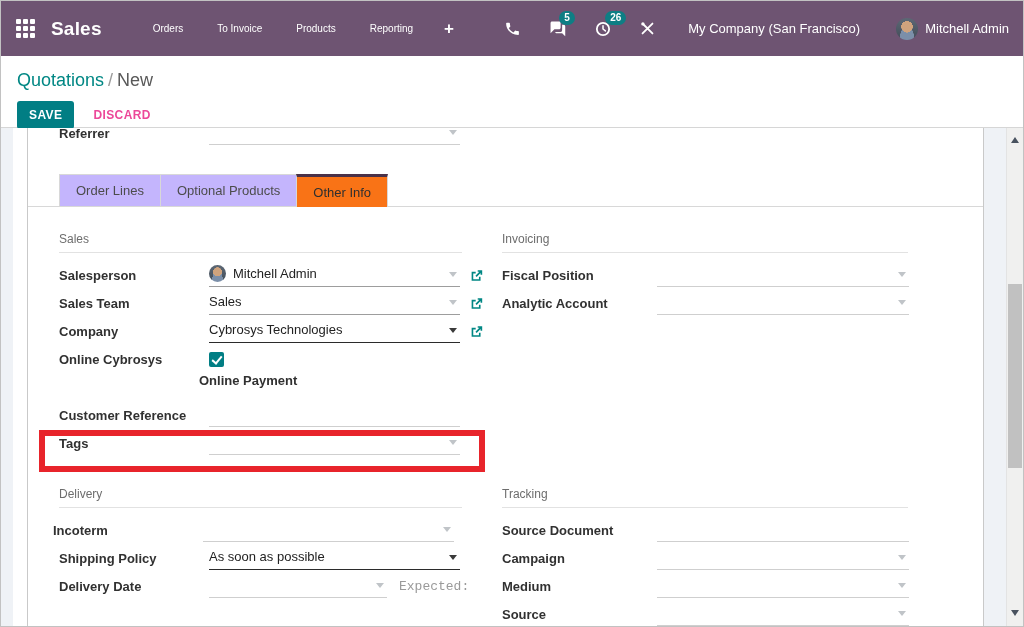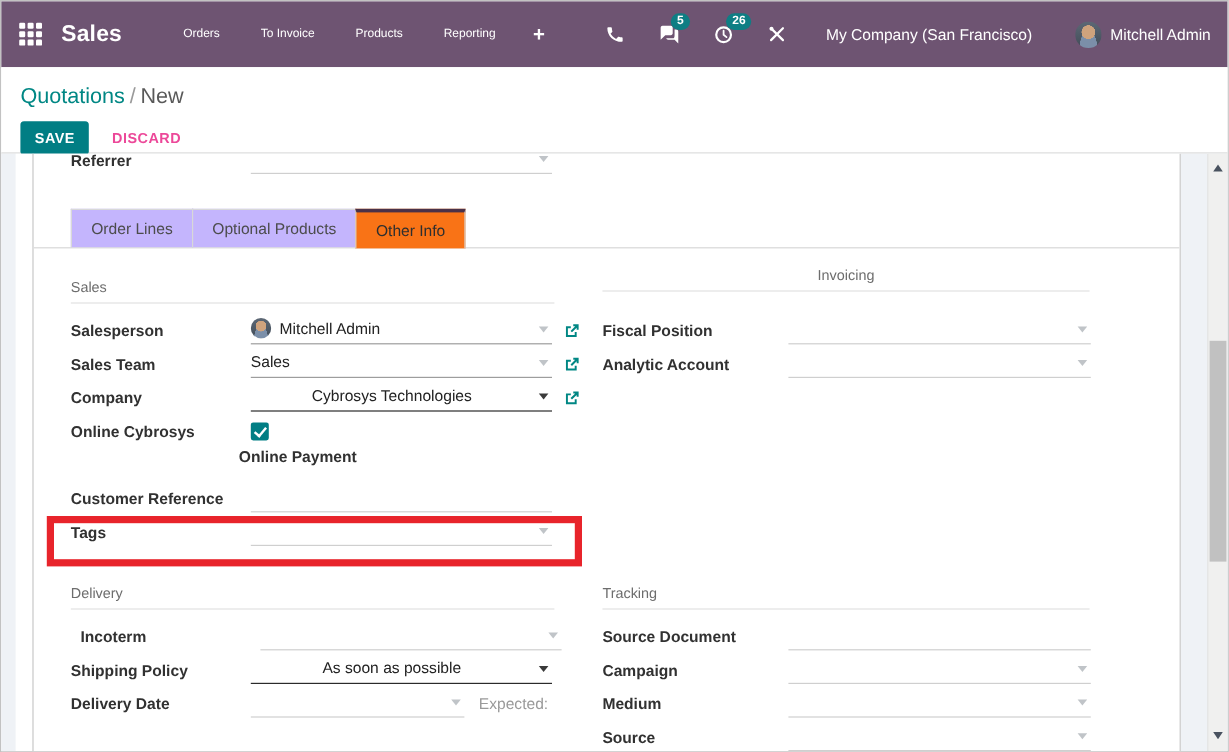--- a/index.html
+++ b/index.html
@@ -41,27 +41,27 @@
   .sheet { position:absolute; left:26px; top:0; bottom:-12px; width:957px; background:#fff; border:1px solid #c9c9c9; border-top:none; overflow:hidden; }
 
   
   .row { position:absolute; display:flex; align-items:center; height:28px; }
   .lbl { width:150px; flex:0 0 150px; font-size:13px; font-weight:bold; color:#313131; }
   .lbl-r { flex-basis:155px; width:155px; }
   .fld { position:relative; width:251px; flex:0 0 251px; height:23px; border-bottom:1px solid #cfcfcf; display:flex; align-items:center; font-size:13px; color:#222; padding:0 16px 2px 0; }
   .fld-r { width:252px; flex-basis:252px; }
   .fld-short { width:178px; flex-basis:178px; }
   .fld.filled { border-bottom-color:#9d9d9d; }
-  .fld.dark { border-bottom-color:#2b2b2b;justify-content:center; }
+  .fld.dark { border-bottom-color:#2b2b2b; }
   .fld.nocaret { padding-right:0; }
   .caret { position:absolute; right:3px; top:8px; width:0; height:0; border-left:4px solid transparent; border-right:4px solid transparent; border-top:5px solid #c0c4c8; }
   .caret.dark { border-top-color:#3a3a3a; }
   .extlink { margin-left:10px; display:flex; cursor:pointer; }
   .av-sm { width:17px; height:17px; flex:0 0 17px; margin-right:7px; }
-  .suffix { margin-left:12px; font-size:13px; color:#9a9a9a; }
+  .suffix { margin-left:12px; font-size:13px; color:#9a9a9a;font-family:Liberation Mono, monospace; }
   .cb { width:15px; height:15px; background:#017e84; border-radius:2px; position:relative; cursor:pointer; }
   .cb::after { content:""; position:absolute; left:5px; top:2px; width:4px; height:8px; border:solid #fff; border-width:0 2px 2px 0; transform:rotate(40deg); }
 
   .sect { position:absolute; font-size:12px; color:#6d6d6d; border-bottom:1px solid #e2e2e2; padding-bottom:6px; }
 
   
   .tabbar { position:absolute; top:47px; left:0; right:0; height:32px; border-bottom:1px solid #d8d8d8; display:flex; align-items:flex-end; padding-left:31px; }
   .tab { height:32px; border:1px solid #d8d8d8; border-bottom:none; background:#c4b5fd; padding:0 16px; display:flex; align-items:center; font-size:13px; color:#4c4c4c; cursor:pointer; margin-right:-1px; }
   .tab.active { height:33px; margin-bottom:-1px; border-top:3px solid #4a3148; color:#2f2f2f; position:relative; z-index:2; background:#f97316; }
 
@@ -153,21 +153,21 @@
         </div>
       </div>
 
       <div class="tabbar">
         <div class="tab">Order Lines</div>
         <div class="tab">Optional Products</div>
         <div class="tab active">Other Info</div>
       </div>
 
       <div class="sect" style="left:31px; top:104px; width:403px;">Sales</div>
-      <div class="sect" style="left:474px; top:94px; width:406px;text-align:center;">Invoicing</div>
+      <div class="sect" style="left:474px; top:104px; width:406px;">Invoicing</div>
       <div class="sect" style="left:31px; top:359px; width:403px;">Delivery</div>
       <div class="sect" style="left:474px; top:359px; width:406px;">Tracking</div>
 
       <div class="row" style="left:31px; top:133px; width:455px;">
         <span class="lbl">Salesperson</span>
         <div class="fld filled">
           <span class="avatar av-sm"></span>
           <span>Mitchell Admin</span>
           <span class="caret"></span>
         </div>
@@ -240,21 +240,21 @@
       </div>
 
       <div class="row" style="left:474px; top:161px; width:407px;">
         <span class="lbl lbl-r">Analytic Account</span>
         <div class="fld fld-r">
           <span></span>
           <span class="caret"></span>
         </div>
       </div>
 
-      <div class="row" style="left:39px; top:388px; width:430px;">
+      <div class="row" style="left:25px; top:388px; width:430px;">
         <span class="lbl">Incoterm</span>
         <div class="fld">
           <span></span>
           <span class="caret"></span>
         </div>
       </div>
 
       <div class="row" style="left:31px; top:416px; width:430px;">
         <span class="lbl">Shipping Policy</span>
         <div class="fld dark">

